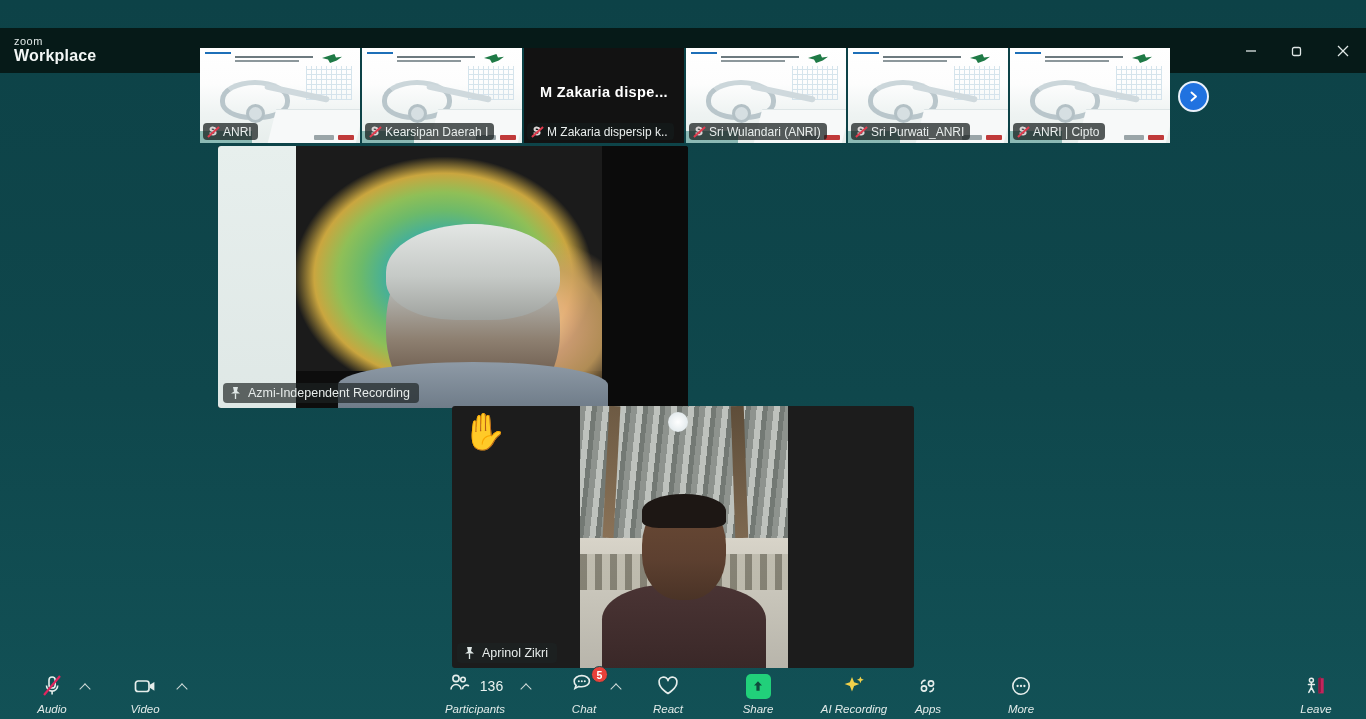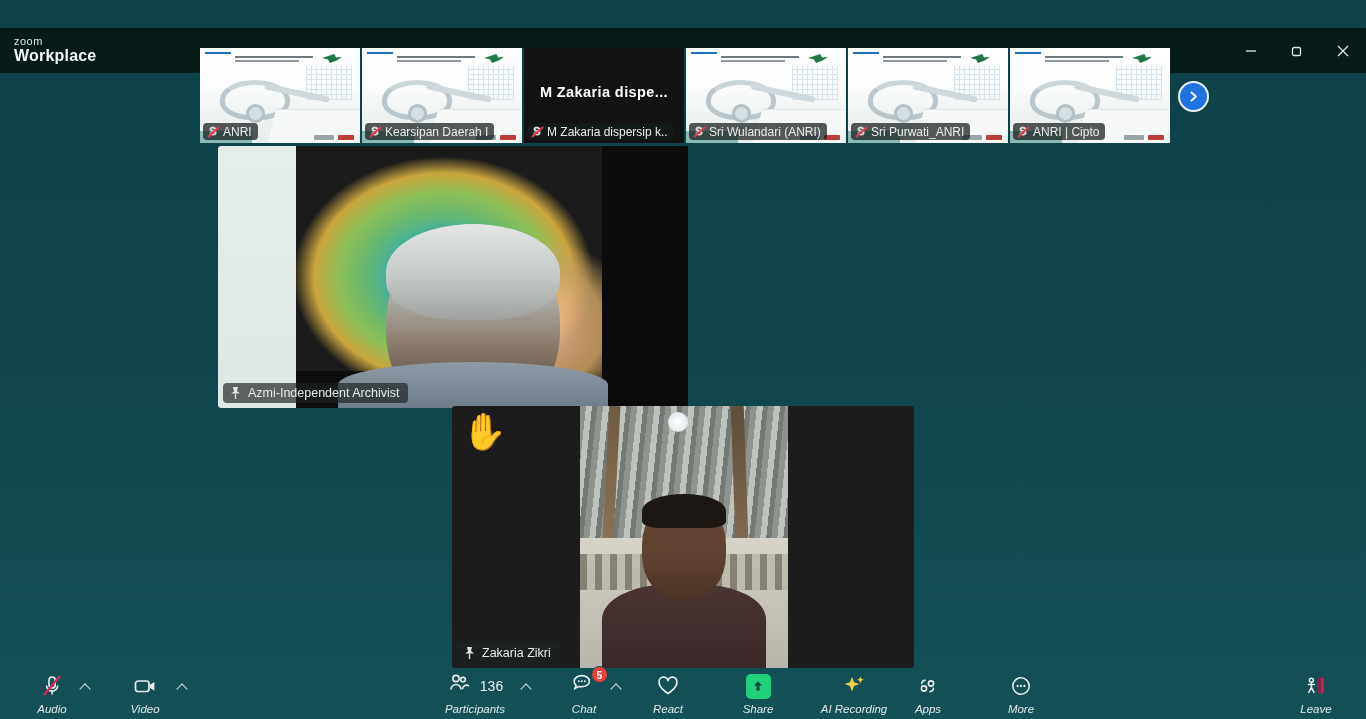--- a/index.html
+++ b/index.html
@@ -380,21 +380,21 @@
       <div class="azmi-hair"></div>
       <div class="azmi-shoulder"></div>
     </div>
     <div class="vlabel">
       <span class="pin">
         <svg width="13" height="14" viewBox="0 0 13 14">
             <path d="M4 1h5l-1 4 3 2.5H2L5 5.5z" fill="#dfe7e6"></path>
             <line x1="6.5" y1="7.5" x2="6.5" y2="13" stroke="#dfe7e6" stroke-width="1.3"></line>
           </svg>
       </span>
-      <span class="vn">Azmi-Independent Archivist</span>
+      <span class="vn">Azmi-Independent Recording</span>
     </div>
   </div>
 
 
   <div class="tile" id="tile-apri">
     <div class="apri-frame">
       <div class="apri-roof"></div>
       <div class="apri-beam"></div>
       <div class="apri-beam2"></div>
       <div class="apri-bulb"></div>
@@ -405,21 +405,21 @@
       <div class="apri-hair"></div>
     </div>
     <div class="raisehand">✋</div>
     <div class="vlabel">
       <span class="pin">
         <svg width="13" height="14" viewBox="0 0 13 14">
             <path d="M4 1h5l-1 4 3 2.5H2L5 5.5z" fill="#dfe7e6"></path>
             <line x1="6.5" y1="7.5" x2="6.5" y2="13" stroke="#dfe7e6" stroke-width="1.3"></line>
           </svg>
       </span>
-      <span class="vn">Zakaria Zikri</span>
+      <span class="vn">Aprinol Zikri</span>
     </div>
   </div>
 
   <div class="toolbar">
 
     <div class="tool" style="left:22px;width:60px;">
       <div class="ic">
         <svg width="26" height="26" viewBox="0 0 26 26">
           <rect x="10" y="4" width="6.2" height="11" rx="3.1" fill="none" stroke="#e6eeec" stroke-width="1.6"></rect>
           <path d="M7.5 12.5a5.6 5.6 0 0 0 11.2 0" fill="none" stroke="#e6eeec" stroke-width="1.6"></path>

